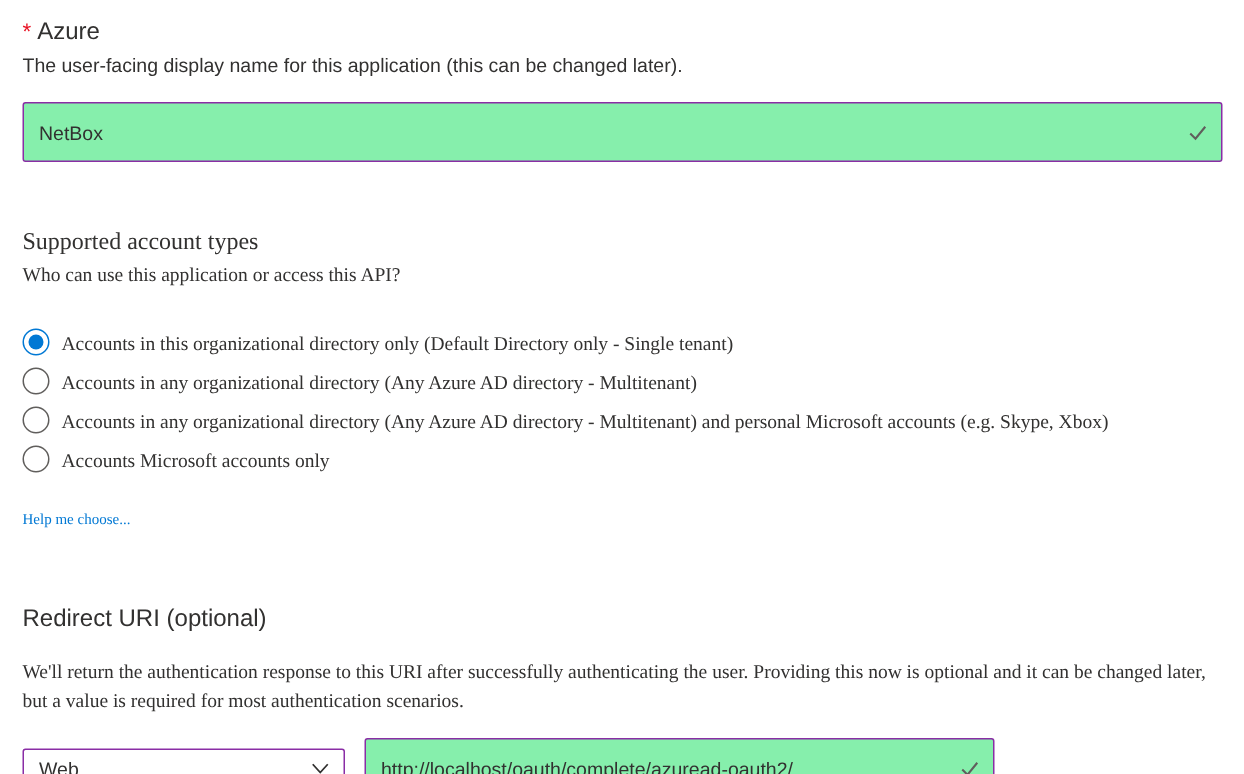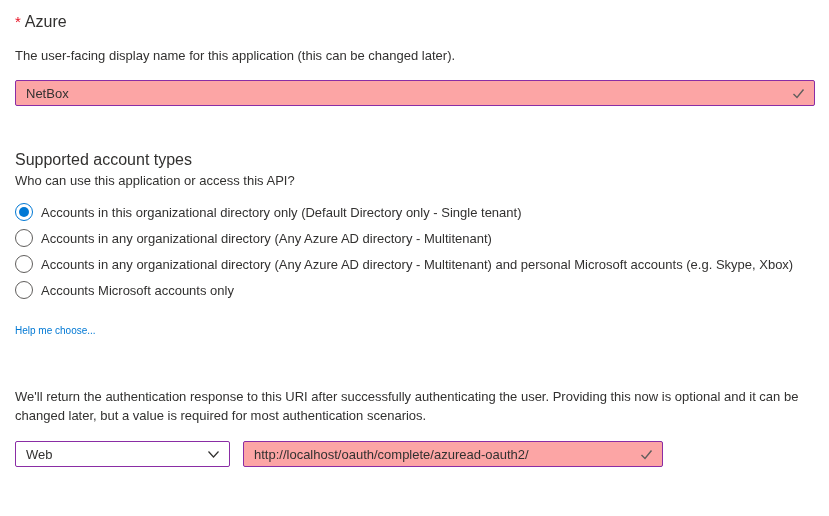--- a/index.html
+++ b/index.html
@@ -14,62 +14,62 @@
 
   .section-heading {
     font-size:16px; font-weight:400; color:#323130; line-height:20px;
   }
   .required-star { color:#e81123; margin-right:4px; font-size:15px; }
   .hint-text, .question-text, .desc-text, .radio-label {
     font-size:13px; color:#323130; line-height:19px;
   }
 
   
-  .name-hint { margin-top:14px; }
+  .name-hint { margin-top:2px; }
   .textbox {
     position:relative; margin-top:15px;
     border:1px solid #8A2DA5; border-radius:2px;
-    height:26px; background:#fca5a5;
+    height:40px; background:#86efac;
     display:flex; align-items:flex-end;
   }
   .textbox input {
     border:none; outline:none; background:transparent;
     font-family:"Liberation Sans", sans-serif;
     font-size:13px; color:#323130;
     width:100%; height:100%; padding:0 28px 0 10px;
   }
   .check-icon {
     position:absolute; right:8px; top:50%; transform:translateY(-50%);
     display:flex; pointer-events:none;
   }
 
   
-  .account-section { margin-top:44px; }
+  .account-section { margin-top:44px;font-family:Liberation Serif, serif; }
   .question-text { margin-top:1px; }
-  .radio-group { margin-top:9px; }
+  .radio-group { margin-top:23px; }
   .radio-row {
     display:flex; align-items:center; height:26px; cursor:pointer;
   }
   .radio-circle {
     width:18px; height:18px; border:1px solid #605e5c; border-radius:50%;
     flex:none; position:relative; margin-right:8px; background:#fff;
   }
   .radio-row.selected .radio-circle { border-color:#0078d4; }
   .radio-row.selected .radio-circle::after {
     content:""; position:absolute; left:3px; top:3px; right:3px; bottom:3px;
     border-radius:50%; background:#0078d4;
   }
   .help-link {
     display:inline-block; margin-top:22px;
     font-size:10px; color:#0078d4; text-decoration:none; cursor:pointer;
   }
 
   
   .redirect-section { margin-top:49px; }
-  .desc-text { margin-top:15px; max-width:800px; }
+  .desc-text { margin-top:15px; max-width:800px;font-family:Liberation Serif, serif; }
   .uri-row { margin-top:16px; display:flex; align-items:center; }
   .platform-select {
     position:relative; width:215px; height:26px;
     border:1px solid #8A2DA5; border-radius:2px; background:#fff;
     display:flex; align-items:center; padding:0 28px 0 10px;
     font-size:13px; color:#323130; cursor:pointer;
   }
   .chevron-icon {
     position:absolute; right:9px; top:50%; transform:translateY(-50%);
     display:flex; pointer-events:none;
@@ -116,20 +116,21 @@
       <div class="radio-row">
         <span class="radio-circle"></span>
         <span class="radio-label">Accounts Microsoft accounts only</span>
       </div>
     </div>
 
     <a class="help-link">Help me choose...</a>
   </div>
 
   <div class="redirect-section">
+    <div class="section-heading">Redirect URI (optional)</div>
     <div class="desc-text">We'll return the authentication response to this URI after successfully authenticating the user. Providing this now is optional and it can be changed later, but a value is required for most authentication scenarios.</div>
 
     <div class="uri-row">
       <div class="platform-select" role="combobox">
         <span>Web</span>
         <span class="chevron-icon">
           <svg width="13" height="13" viewBox="0 0 13 13">
               <path d="M1.5 4 L6.5 9.5 L11.5 4" fill="none" stroke="#323130" stroke-width="1.2"></path>
             </svg>
         </span>

